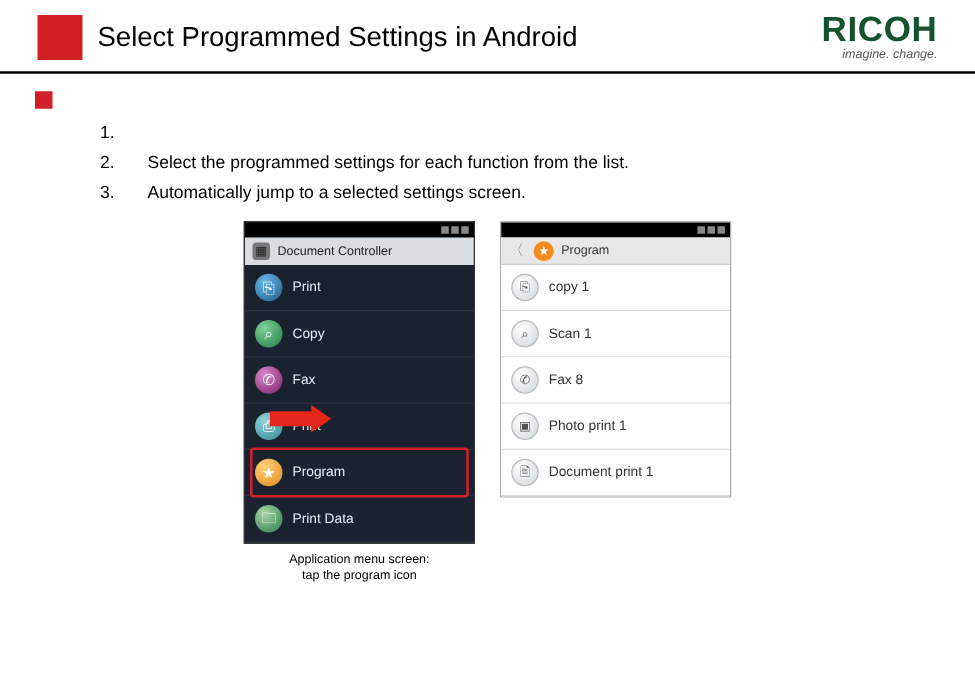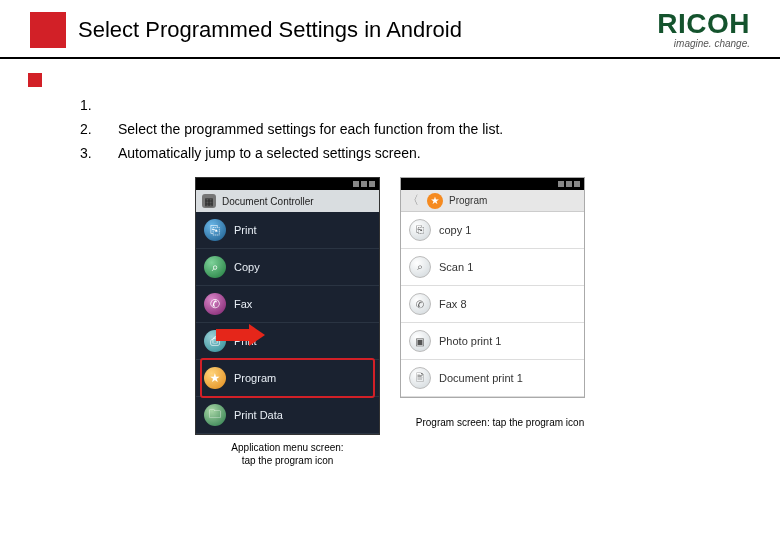--- a/index.html
+++ b/index.html
@@ -338,17 +338,16 @@
           <div class="menu-item">
             <div class="micon">▣</div>
             <span>Photo print 1</span>
           </div>
           <div class="menu-item">
             <div class="micon">🖹</div>
             <span>Document print 1</span>
           </div>
         </div>
       </div>
-      <div class="caption2">Program screen: tap the program icon</div>
     </div>
 
   </div>
 </div>
 
 </body></html>

